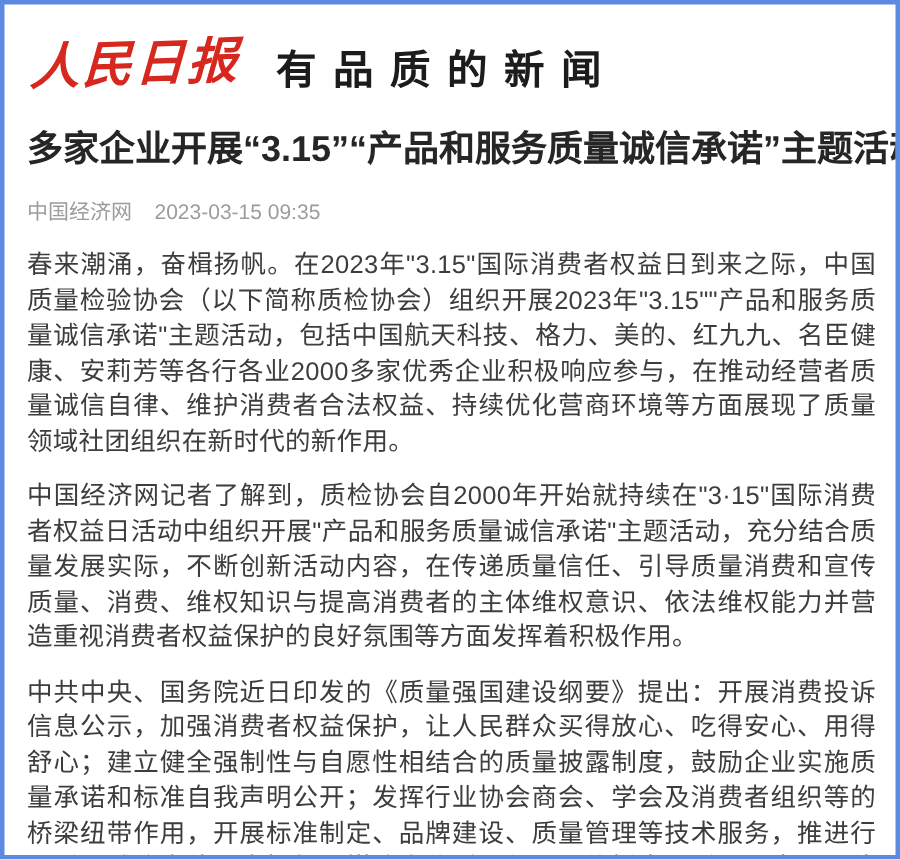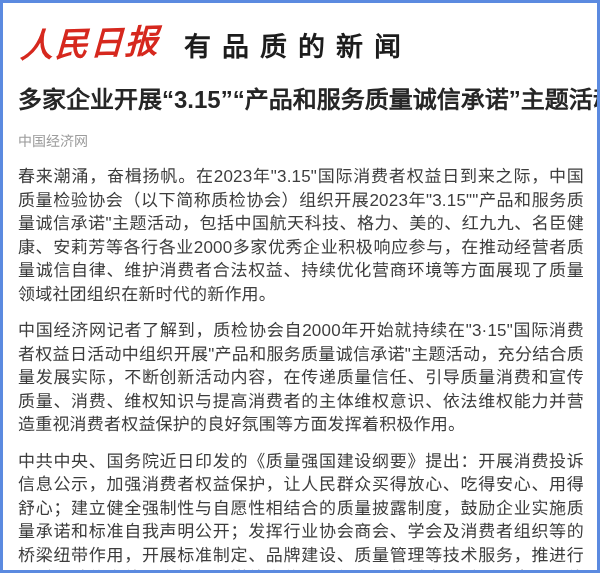--- a/index.html
+++ b/index.html
@@ -71,20 +71,21 @@
 
   <div class="masthead">
     <span class="logo">人民日报</span>
     <span class="tagline">有品质的新闻</span>
   </div>
 
   <h1 class="headline">多家企业开展“3.15”“产品和服务质量诚信承诺”主题活动</h1>
 
   <div class="meta">
     <span>中国经济网</span>
+    <span>2023-03-15 09:35</span>
   </div>
 
   <div class="body">
     <p>春来潮涌，奋楫扬帆。在2023年"3.15"国际消费者权益日到来之际，中国质量检验协会（以下简称质检协会）组织开展2023年"3.15""产品和服务质量诚信承诺"主题活动，包括中国航天科技、格力、美的、红九九、名臣健康、安莉芳等各行各业2000多家优秀企业积极响应参与，在推动经营者质量诚信自律、维护消费者合法权益、持续优化营商环境等方面展现了质量领域社团组织在新时代的新作用。</p>
     <p>中国经济网记者了解到，质检协会自2000年开始就持续在"3·15"国际消费者权益日活动中组织开展"产品和服务质量诚信承诺"主题活动，充分结合质量发展实际，不断创新活动内容，在传递质量信任、引导质量消费和宣传质量、消费、维权知识与提高消费者的主体维权意识、依法维权能力并营造重视消费者权益保护的良好氛围等方面发挥着积极作用。</p>
     <p>中共中央、国务院近日印发的《质量强国建设纲要》提出：开展消费投诉信息公示，加强消费者权益保护，让人民群众买得放心、吃得安心、用得舒心；建立健全强制性与自愿性相结合的质量披露制度，鼓励企业实施质量承诺和标准自我声明公开；发挥行业协会商会、学会及消费者组织等的桥梁纽带作用，开展标准制定、品牌建设、质量管理等技术服务，推进行业质量诚信自律；发挥新闻媒体宣传引导作用，传播先进质量理念和最佳实践，曝光制售假冒伪劣等违法行为。</p>
 
   </div>
 
 </div>

